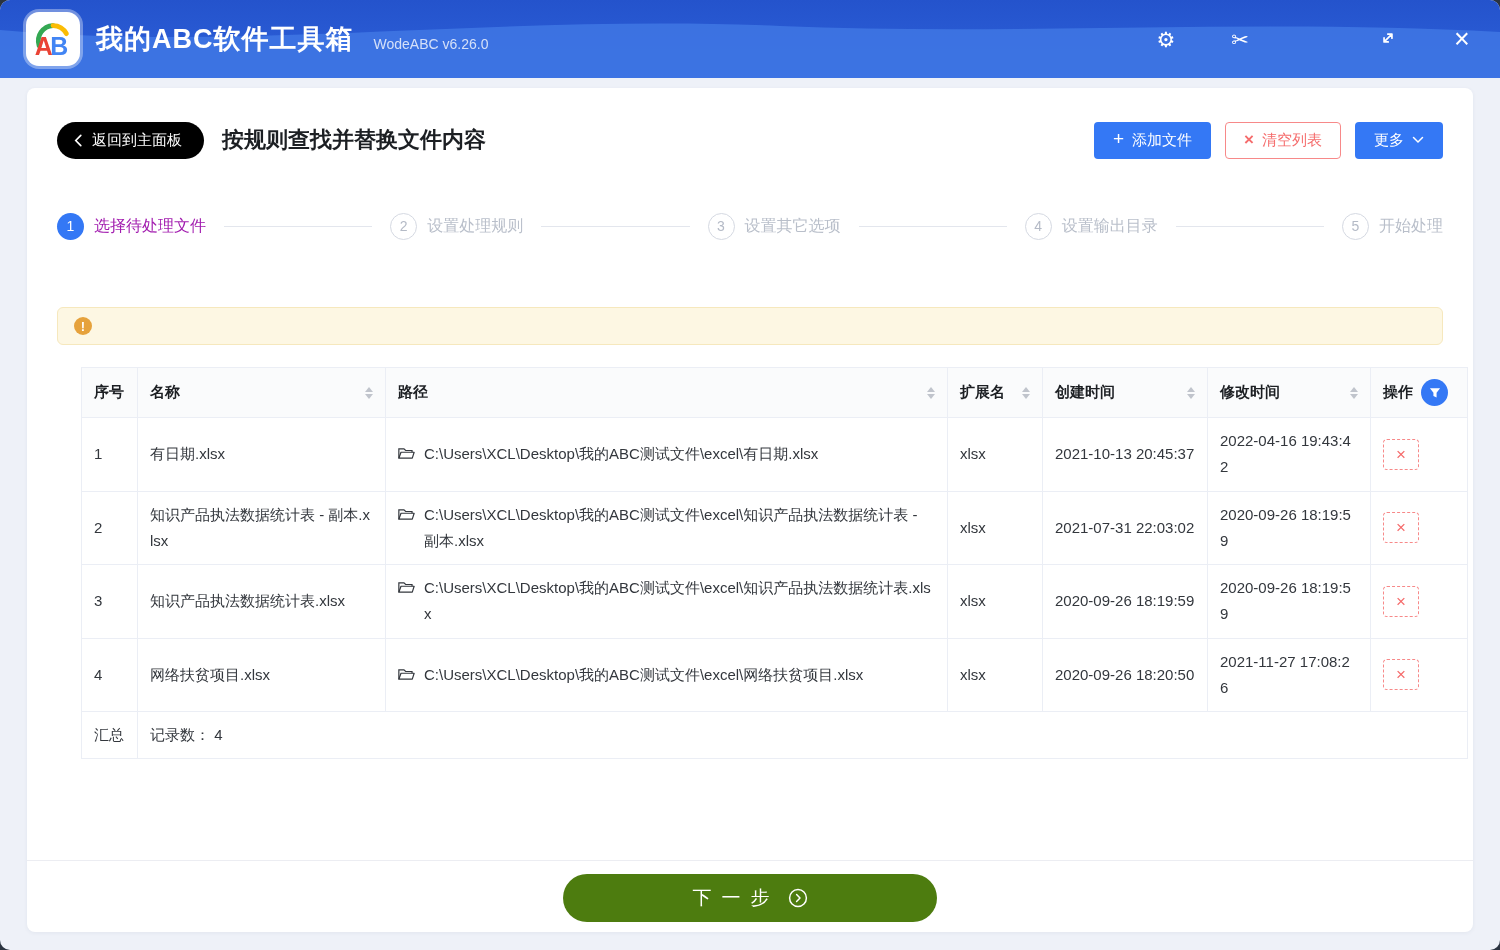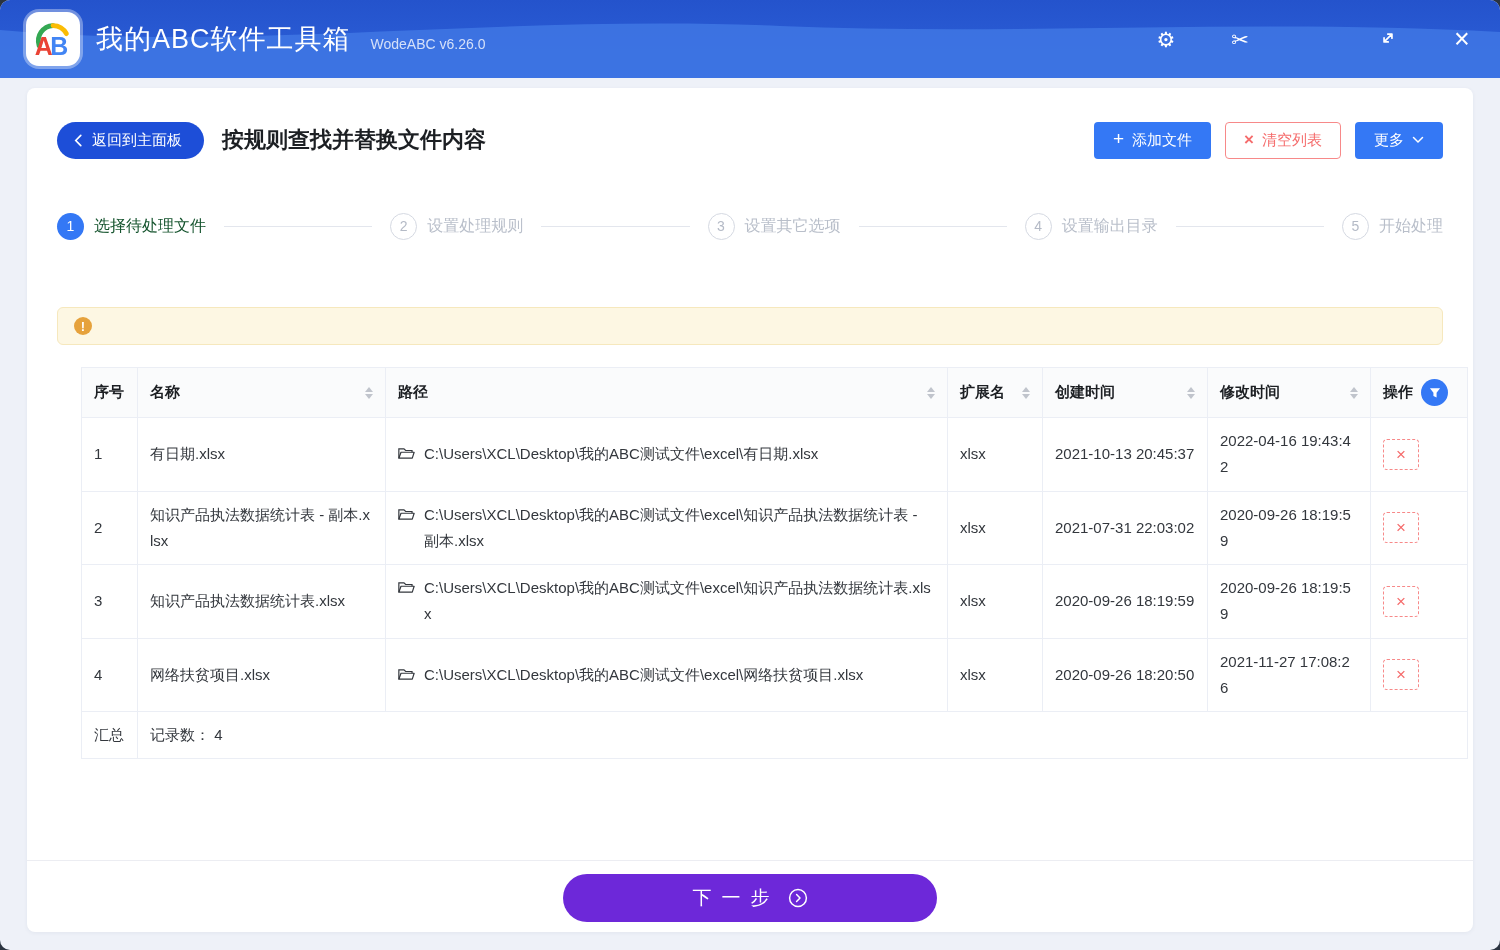--- a/index.html
+++ b/index.html
@@ -7,55 +7,55 @@
             background:#eef1f8; display:flex; flex-direction:column; }
 
   
   .titlebar { height:78px; flex-shrink:0; position:relative;
               background:linear-gradient(180deg,#2453cc 0%,#2e61da 100%);
               display:flex; align-items:center; padding:0 26px; color:#fff; }
   .titlebar-wave { position:absolute; inset:0; width:100%; height:100%; pointer-events:none; }
   .titlebar-left { position:relative; display:flex; align-items:center; gap:16px; z-index:2; }
   .logo { width:54px; height:54px; background:#fff; border-radius:13px;
           box-shadow:0 0 0 3px rgba(255,255,255,.35); display:flex; align-items:center; justify-content:center; }
-  .app-title { font-size:27px; font-weight:normal; letter-spacing:1px; }
+  .app-title { font-size:27px; font-weight:bold; letter-spacing:1px; }
   .app-version { font-size:14px; color:rgba(255,255,255,.78); margin-left:4px; margin-top:10px; }
   .titlebar-right { position:relative; z-index:2; margin-left:auto; display:flex; align-items:center; gap:50px; }
   .tb-icon { color:#fff; font-size:21px; line-height:1; cursor:pointer; width:24px; text-align:center; }
   .tb-icon.scissors { display:inline-block; }
   .min-bar { width:17px; height:2px; background:#fff; margin:0 3px; }
   .tb-close { font-size:27px; font-weight:400; }
 
   
   .main { flex:1; padding:10px 27px 18px; min-height:0; }
   .card { background:#fff; border-radius:8px; height:100%; box-sizing:border-box;
           display:flex; flex-direction:column; padding:32px 30px 0;
           box-shadow:0 1px 4px rgba(30,50,90,.06); }
 
   
   .card-header { display:flex; align-items:center; gap:18px; height:40px; flex-shrink:0; }
-  .back-btn { display:flex; align-items:center; gap:8px; background:#1d4ed8; color:#fff;
+  .back-btn { display:flex; align-items:center; gap:8px; background:#000000; color:#fff;
               border:none; height:37px; padding:0 22px 0 16px; border-radius:19px;
               font-size:15px; cursor:pointer; font-family:inherit; }
   .page-title { font-size:22px; font-weight:bold; color:#1c1f23; }
   .header-actions { margin-left:auto; display:flex; align-items:center; gap:14px; }
   .btn { height:37px; border-radius:4px; font-size:15px; cursor:pointer; font-family:inherit;
          display:flex; align-items:center; gap:8px; padding:0 18px; border:1px solid transparent; }
   .btn-primary { background:#3478f5; color:#fff; }
   .btn-danger-plain { background:#fff; color:#f56c6c; border-color:#f78989; }
   .btn .plus { font-size:19px; font-weight:400; margin-top:-2px; }
   .btn .x-mark { font-size:17px; font-weight:bold; }
 
   
   .steps { display:flex; align-items:center; margin-top:45px; height:42px; flex-shrink:0; }
   .step { display:flex; align-items:center; gap:10px; flex-shrink:0; }
   .step-circle { width:27px; height:27px; border-radius:50%; display:flex; align-items:center;
                  justify-content:center; font-size:14px; box-sizing:border-box; }
   .step.active .step-circle { background:#3478f5; color:#fff; }
-  .step.active .step-label { color:#14532d; }
+  .step.active .step-label { color:#a21caf; }
   .step:not(.active) .step-circle { background:#fff; border:1px solid #d5d9e2; color:#b4bac6; }
   .step:not(.active) .step-label { color:#b9bfca; }
   .step-label { font-size:16px; }
   .step-line { flex:1; height:1px; background:#e3e6ed; margin:0 18px; }
 
   
   .notice { margin-top:60px; background:#fdf7e3; border:1px solid #f6e8bd; border-radius:6px;
             padding:9px 16px; display:flex; align-items:center; gap:10px; font-size:15px;
             color:#2b2f36; flex-shrink:0; }
   .warn-icon { width:18px; height:18px; border-radius:50%; background:#e6a23c; color:#fff;
@@ -81,21 +81,21 @@
   .path-cell { display:flex; align-items:flex-start; gap:9px; }
   .path-cell svg { flex-shrink:0; margin-top:5px; }
   .path-text, .wrap-any { word-break:break-all; }
   .del-btn { width:36px; height:31px; border:1px dashed #f78989; border-radius:4px; background:#fff;
              color:#f56c6c; font-size:17px; line-height:1; cursor:pointer; font-family:inherit; }
   .summary-label { color:#33373d; }
 
   
   .card-footer { margin:auto -30px 0; border-top:1px solid #ecedf2; padding:13px 0 10px;
                  display:flex; justify-content:center; flex-shrink:0; }
-  .next-btn { width:374px; height:48px; border:none; border-radius:24px; background:#6d28d9;
+  .next-btn { width:374px; height:48px; border:none; border-radius:24px; background:#4d7c0f;
               color:#fff; font-size:19px; cursor:pointer; font-family:inherit;
               display:flex; align-items:center; justify-content:center; gap:12px; }
   .next-btn .next-label { letter-spacing:10px; margin-right:-4px; }
 </style>
 </head>
 <body>
 
 <div class="window">
 
   <div class="titlebar">

